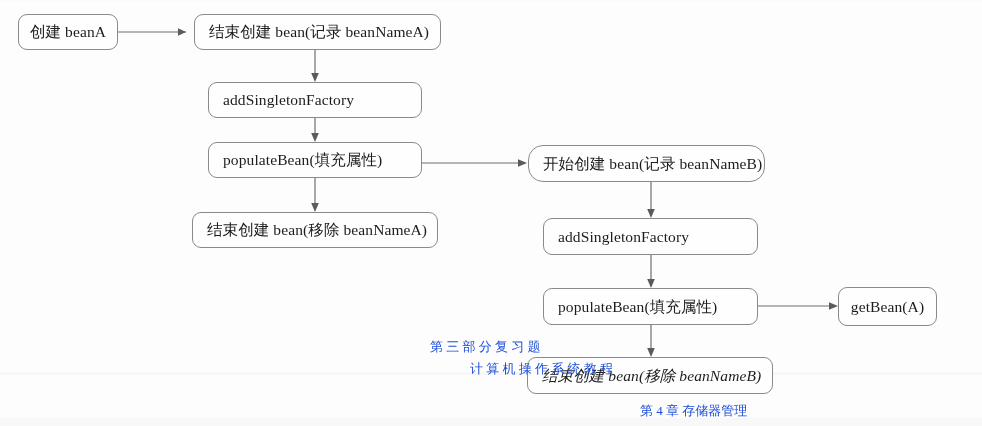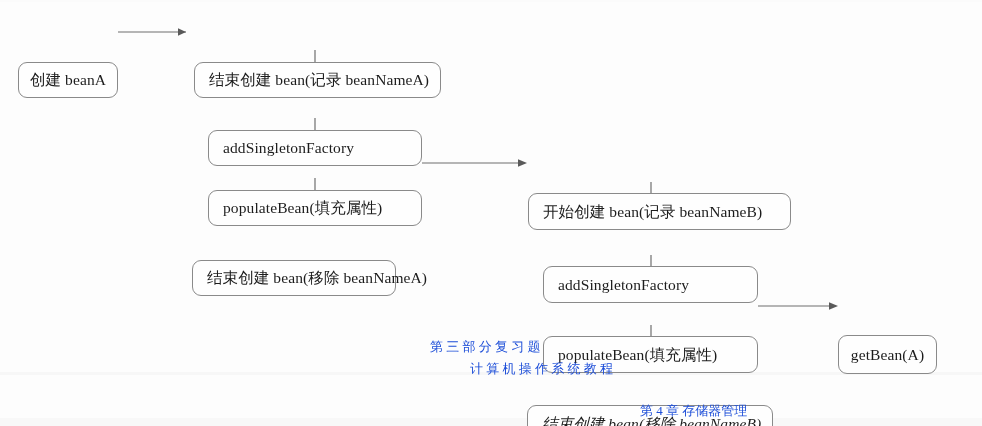--- a/index.html
+++ b/index.html
@@ -32,21 +32,20 @@
     display: flex;
     align-items: center;
     justify-content: flex-start;
     color: #1c1c1c;
     font-size: 15.5px;
     line-height: 1;
     letter-spacing: 0.1px;
     padding-left: 14px;
     white-space: nowrap;
     box-shadow: 0 0 0 0 rgba(0,0,0,0);
-    margin-top: 48px;
   }
   .node.center { justify-content: center; padding-left: 0; }
   .edge {
     position: absolute;
     pointer-events: none;
     overflow: visible;
   }
   .edge line, .edge path {
     stroke: #6f6f6f;
     stroke-width: 1.2;
@@ -129,25 +128,25 @@
   </div>
 
   <div class="node" style="left:208px; top:82px;  width:214px; height:36px;">
     <span>addSingletonFactory</span>
   </div>
 
   <div class="node" style="left:208px; top:142px; width:214px; height:36px;">
     <span>populateBean(填充属性)</span>
   </div>
 
-  <div class="node" style="left:192px; top:212px; width:204px; height:36px;">
+  <div class="node" style="left:192px; top:212px; width:246px; height:36px;">
     <span>结束创建 bean(移除 beanNameA)</span>
   </div>
 
-  <div class="node" style="left:528px; top:145px; width:263px; height:37px;">
+  <div class="node" style="left:528px; top:145px; width:237px; height:37px;border-radius:15px;">
     <span>开始创建 bean(记录 beanNameB)</span>
   </div>
 
   <div class="node" style="left:543px; top:218px; width:215px; height:37px;">
     <span>addSingletonFactory</span>
   </div>
 
   <div class="node" style="left:543px; top:288px; width:215px; height:37px;">
     <span>populateBean(填充属性)</span>
   </div>

